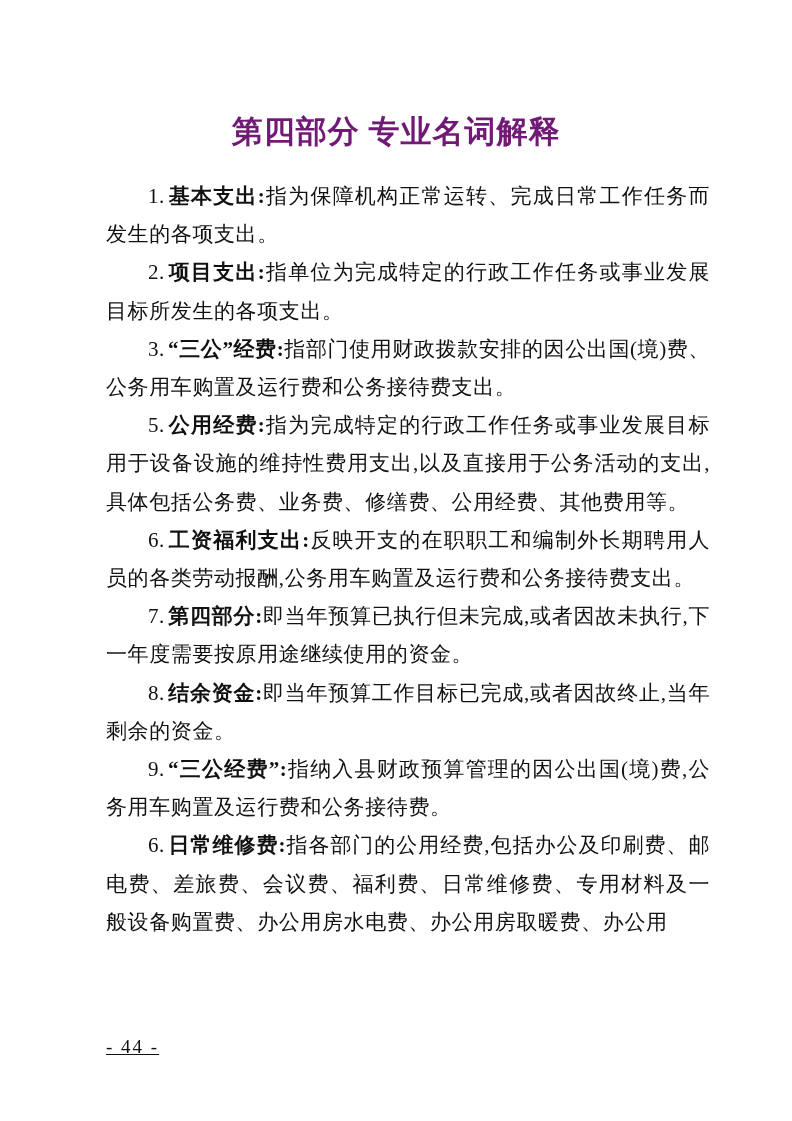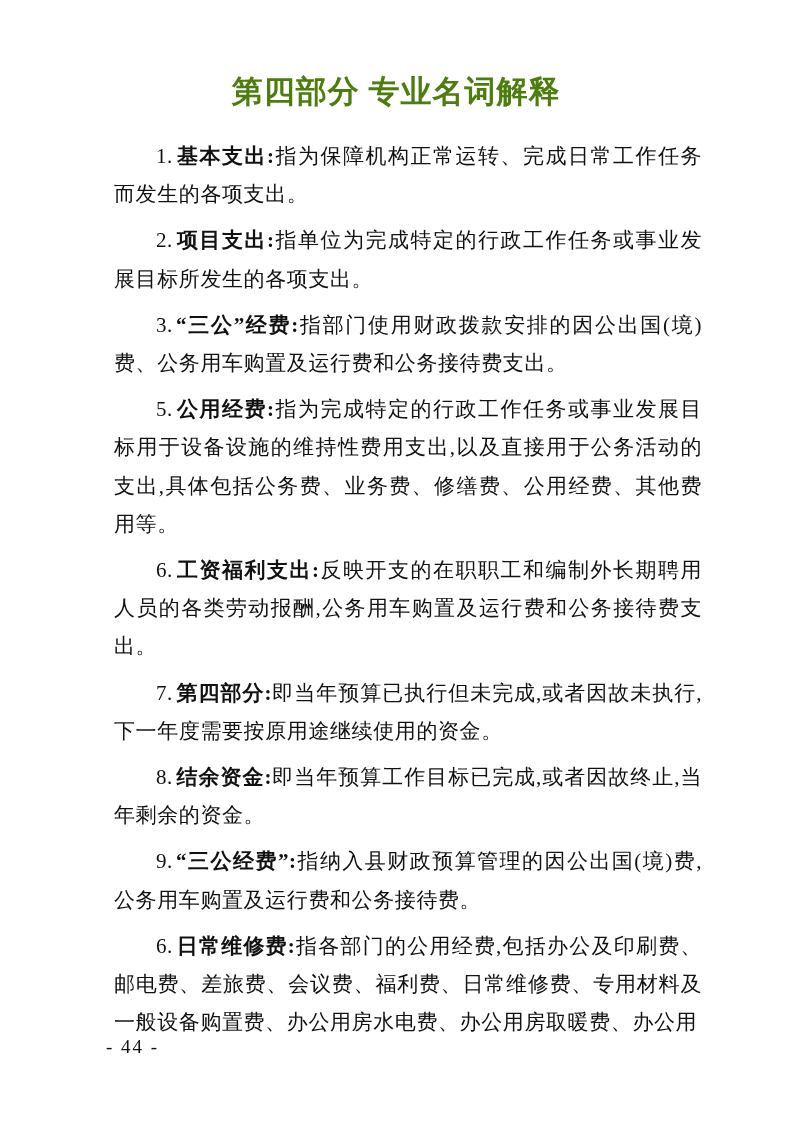--- a/index.html
+++ b/index.html
@@ -11,54 +11,55 @@
     position: relative;
     width: 792px;
     height: 1121px;
     background: #ffffff;
     overflow: hidden;
     font-family: "Liberation Serif", serif;
     color: #111111;
   }
   .doc-title {
     margin: 0;
-    padding-top: 72px;
+    padding-top: 112px;
     text-align: center;
     font-size: 31px;
     font-weight: bold;
     letter-spacing: 1px;
     line-height: 40px;
-    color: #4d7c0f;
+    color: #701a75;
   }
   .content {
     margin: 25px 82px 0 106px;
     width: 604px;
     font-size: 21px;
     line-height: 38.2px;
     letter-spacing: 0.6px;
     text-align: justify;
     text-justify: inter-character;
   }
   .term-item {
-    margin: 8px;
+    margin: 0;
     text-indent: 2em;
   }
   .term-num {
     margin-right: 0.15em;
   }
   .term-name {
     font-weight: bold;
   }
   .page-number {
     position: absolute;
     left: 106px;
     top: 1036px;
     font-size: 19px;
     letter-spacing: 2px;
     color: #111111;
+    text-decoration: underline;
   }
 </style>
 </head>
 <body>
 
 <div class="page">
 
   <h1 class="doc-title">第四部分 专业名词解释</h1>
 
   <div class="content">

